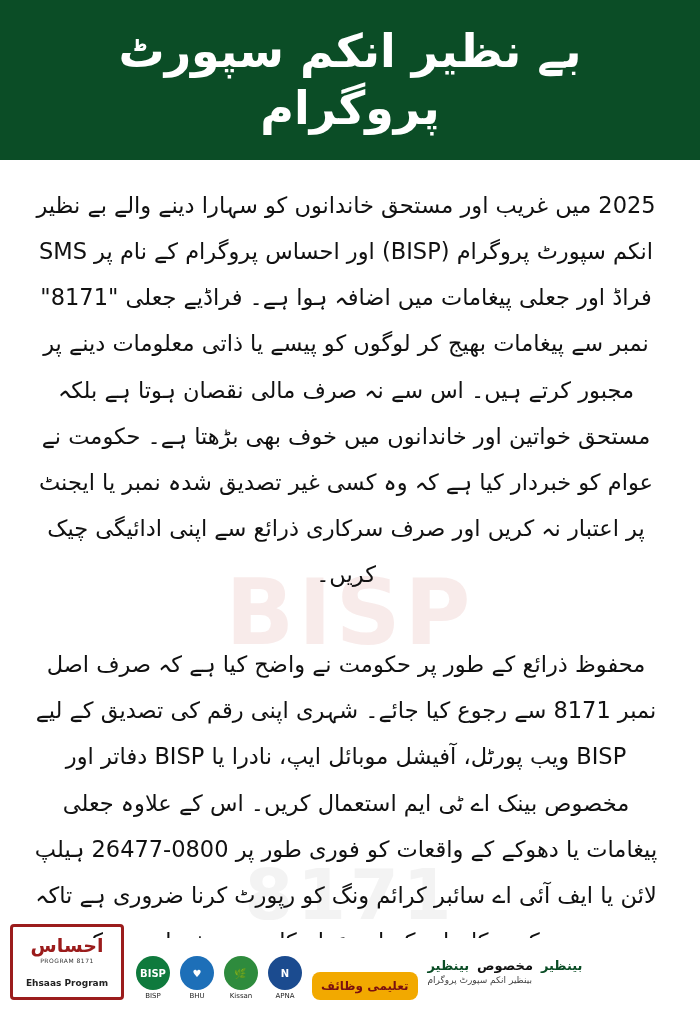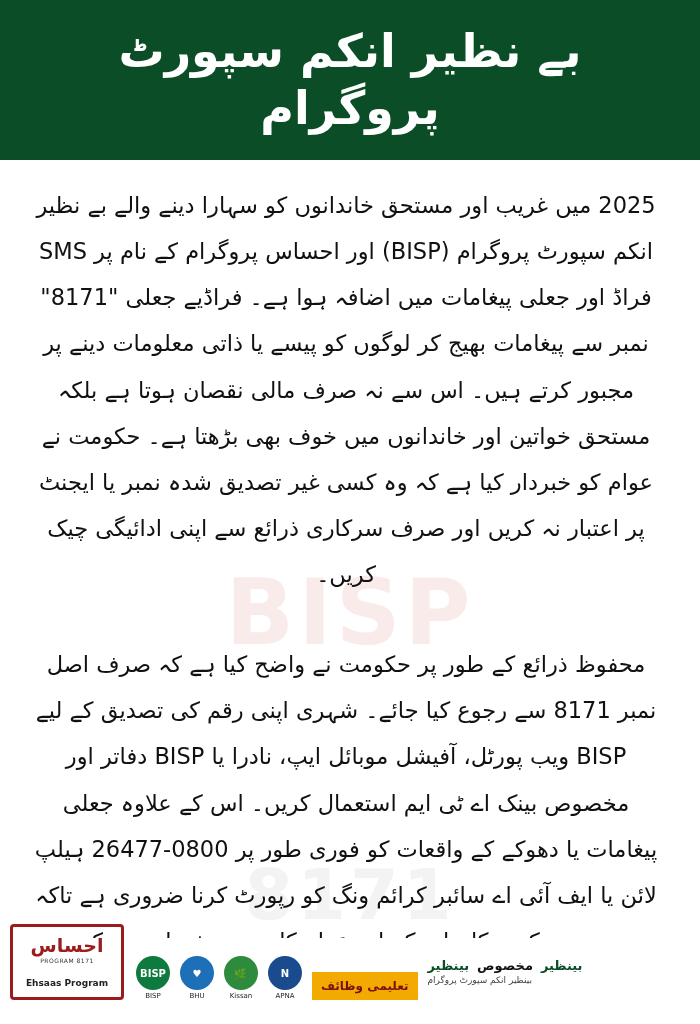--- a/index.html
+++ b/index.html
@@ -167,21 +167,21 @@
     border-radius: 3px;
     font-size: 10px;
     font-weight: bold;
     line-height: 1.15;
     text-align: center;
   }
   .wazaif-box {
     background: #f2a900;
     color: #7a1010;
     padding: 7px 9px;
-    border-radius: 0;
+    border-radius: 8px;
     font-size: 12px;
     font-weight: bold;
     direction: rtl;
   }
   .tagline {
     display: flex;
     flex-direction: column;
     align-items: flex-end;
     direction: rtl;
     margin-right: auto;

